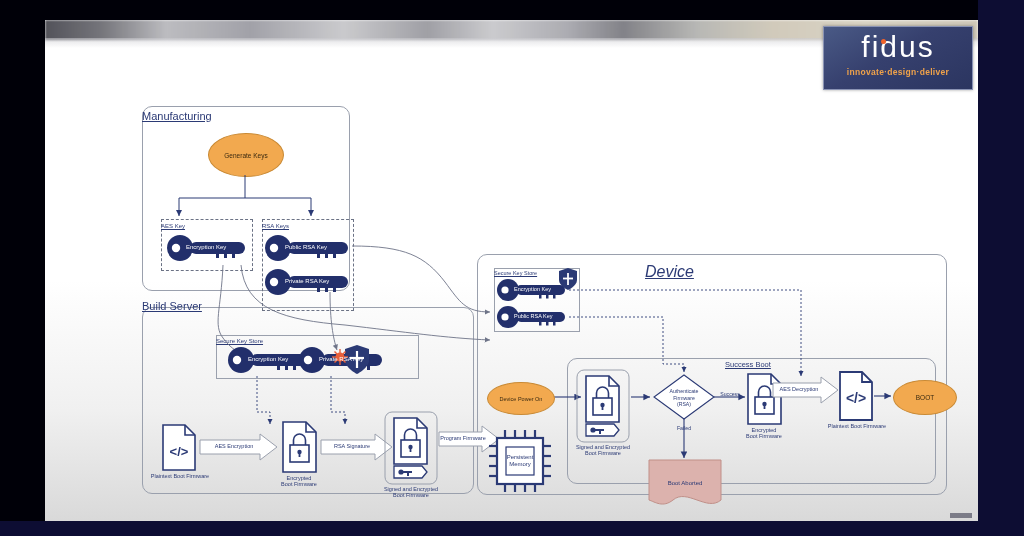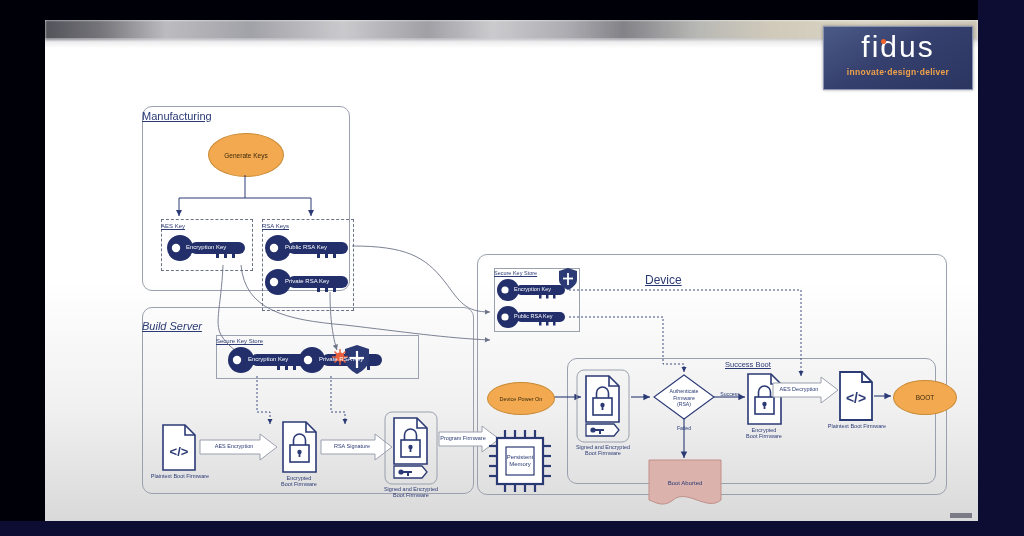--- a/index.html
+++ b/index.html
@@ -84,27 +84,27 @@
 
     <div class="ellipse" style="left:163px;top:113px;width:74px;height:42px;font-size:6.5px;">Generate Keys</div>
 
     <div class="dashbox" style="left:116px;top:199px;width:90px;height:50px;"></div>
     <div class="grouplabel" style="left:116px;top:203px;width:90px;font-size:6px;">AES Key</div>
 
     <div class="dashbox" style="left:217px;top:199px;width:90px;height:90px;"></div>
     <div class="grouplabel" style="left:217px;top:203px;width:90px;font-size:6px;">RSA Keys</div>
 
     <div class="rbox" style="left:97px;top:287px;width:330px;height:185px;"></div>
-    <div class="grouplabel" style="left:97px;top:300px;width:330px;font-size:11px;font-style:italic;">Build Server</div>
+    <div class="grouplabel" style="left:97px;top:280px;width:330px;font-size:11px;">Build Server</div>
 
     <div class="sqbox" style="left:171px;top:315px;width:201px;height:42px;"></div>
     <div class="grouplabel" style="left:171px;top:318px;width:201px;font-size:6px;">Secure Key Store</div>
 
     <div class="rbox" style="left:432px;top:234px;width:468px;height:239px;"></div>
-    <div class="grouplabel" style="left:600px;top:253px;width:130px;font-size:12px;">Device</div>
+    <div class="grouplabel" style="left:600px;top:243px;width:130px;font-size:16px;font-style:italic;">Device</div>
 
     <div class="sqbox" style="left:449px;top:248px;width:84px;height:62px;"></div>
     <div class="grouplabel" style="left:449px;top:250px;width:84px;font-size:5.5px;">Secure Key Store</div>
 
     <div class="rbox" style="left:522px;top:338px;width:367px;height:124px;"></div>
     <div class="grouplabel" style="left:680px;top:340px;width:120px;font-size:7.5px;">Success Boot</div>
 
     <svg width="933" height="501" viewBox="0 0 933 501">
       <defs>
         <marker id="ah" markerWidth="7" markerHeight="7" refX="6" refY="3" orient="auto">

